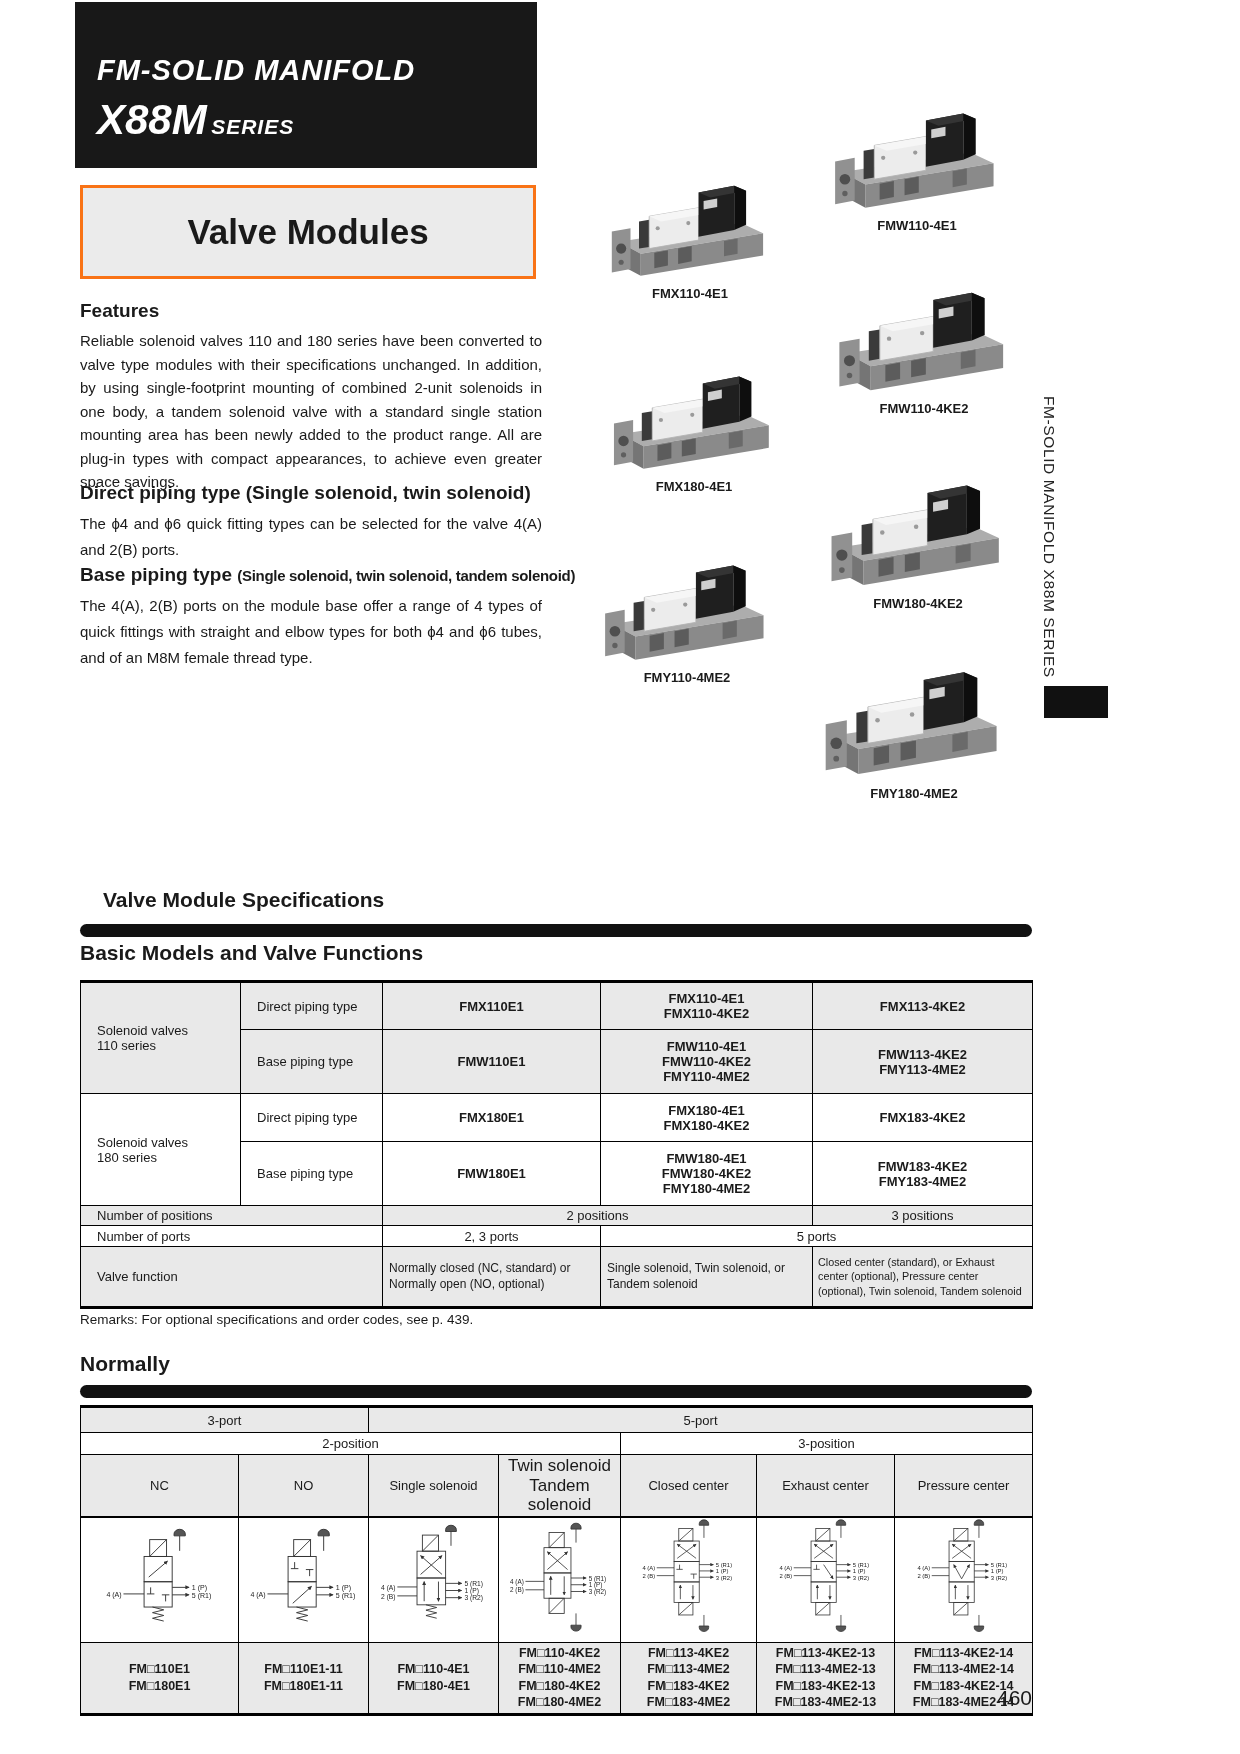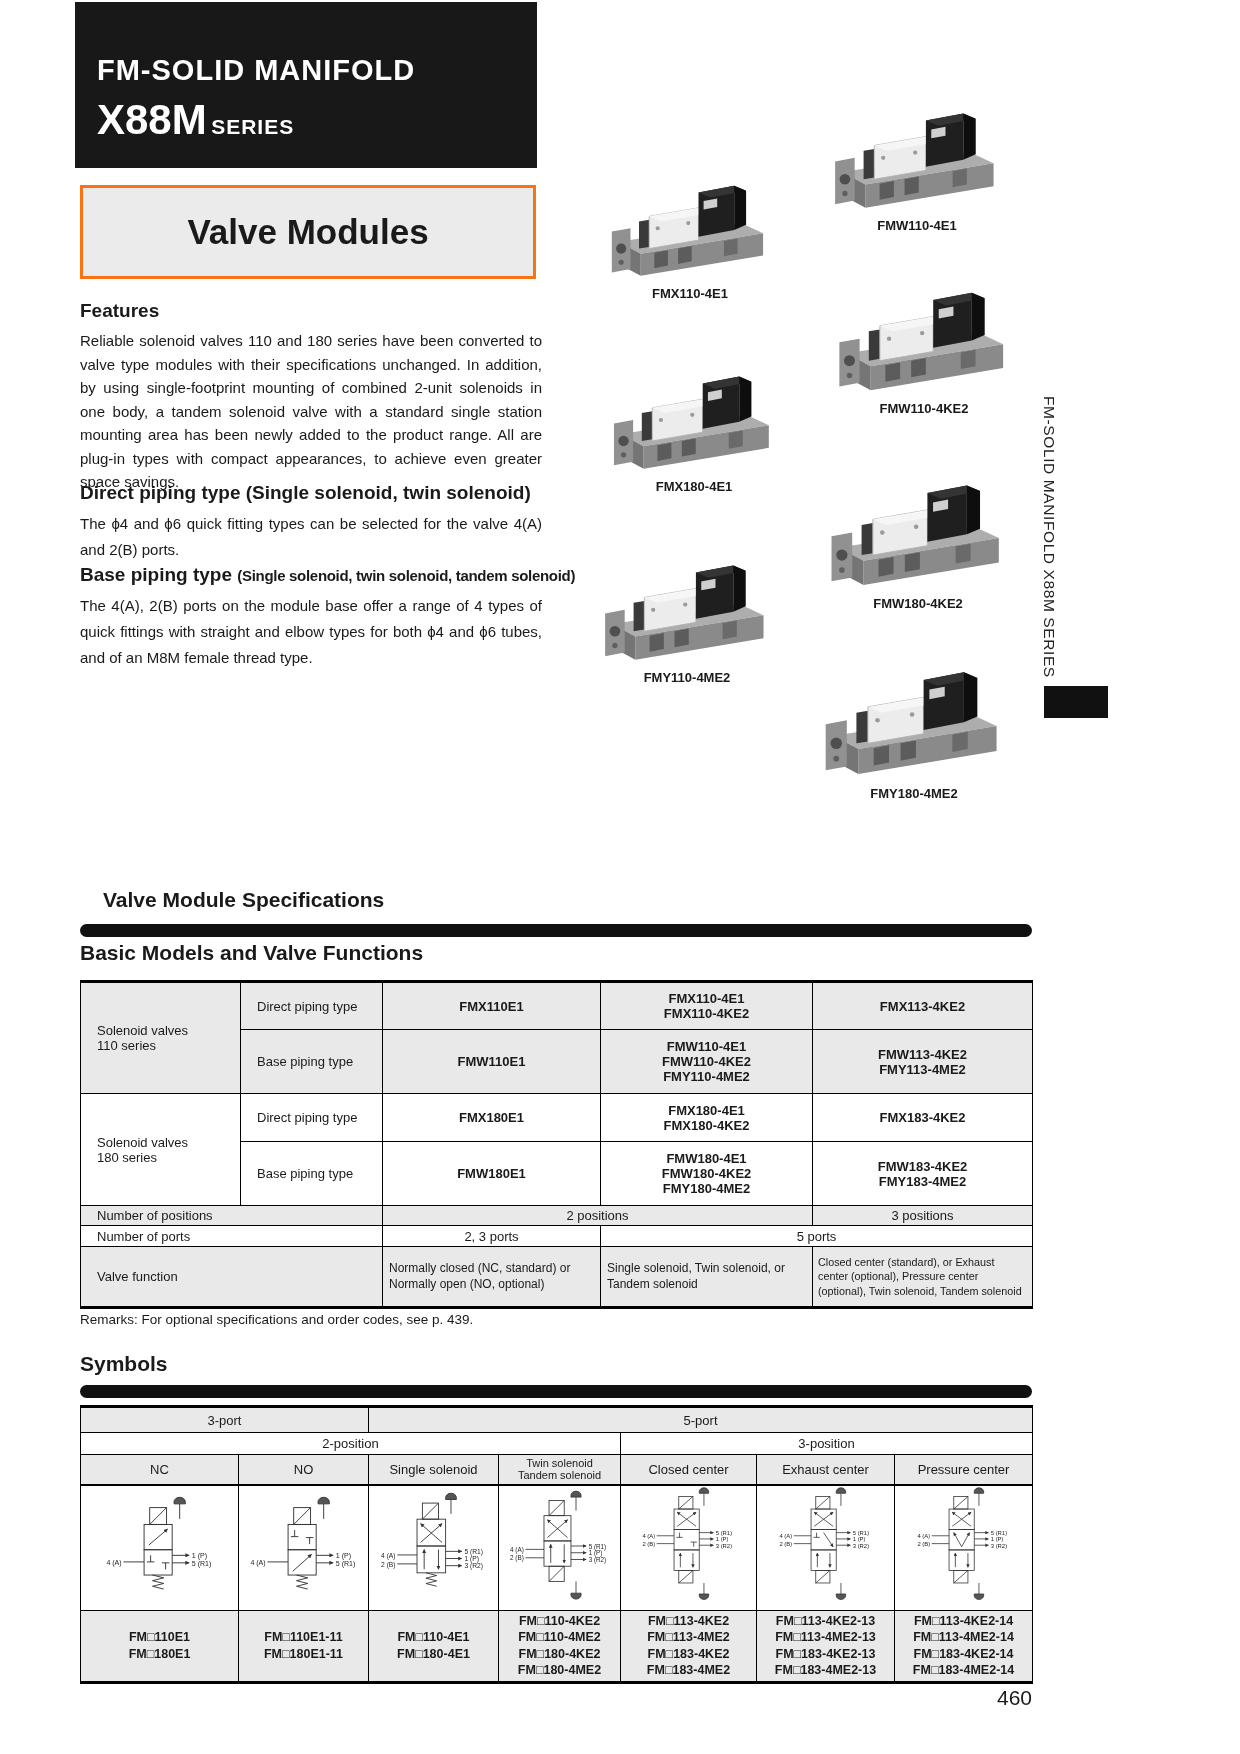--- a/index.html
+++ b/index.html
@@ -1,21 +1,21 @@
 <!DOCTYPE html>
 <html><head>
 <meta charset="utf-8">
 <style>
   html,body{margin:0;padding:0;background:#fff;}
   .page{position:relative;width:1240px;height:1754px;background:#fff;overflow:hidden;
         font-family:"Liberation Sans",sans-serif;color:#1a1a1a;}
   .pre{white-space:pre-line;}
 
   
-  .brand-block{position:absolute;left:75px;top:2px;width:462px;height:166px;background:#181818;color:#fff;}
+  .brand-block{position:absolute;left:75px;top:2px;width:462px;height:166px;background:#181818;color:#fff;font-style:italic;}
   .brand-l1{position:absolute;left:22px;top:52px;font-size:29px;font-weight:bold;letter-spacing:1px;}
   .brand-l2{position:absolute;left:22px;top:94px;}
   .brand-big{font-size:42px;font-weight:bold;letter-spacing:0;}
   .brand-small{font-size:21px;font-weight:bold;letter-spacing:1px;}
   .banner-box{position:absolute;left:80px;top:185px;width:450px;height:88px;background:#ebebeb;
               border:3px solid #f97316;display:flex;align-items:center;justify-content:center;}
   .banner-box span{font-size:35px;font-weight:bold;}
 
   
   .h-feat{position:absolute;left:80px;top:300px;font-size:19px;font-weight:bold;}
@@ -52,21 +52,21 @@
   .gray{background:#e9e9e9;}
   .white{background:#ffffff;}
   .spec-table td.fn{font-size:12px;line-height:1.32;text-align:left;}
   .spec-table td.fn3{font-size:10.8px;line-height:1.3;text-align:left;padding:3px 5px;margin-top:11px;}
   .ctr{text-align:center;}
   .remarks{position:absolute;left:80px;top:1312px;font-size:13.5px;}
 
   .sym-table{position:absolute;left:80px;top:1405px;width:952px;
              border:1px solid #000;border-top:3px solid #000;border-bottom:3px solid #000;}
   .sym-table td{border:1px solid #000;font-size:13px;text-align:center;vertical-align:middle;padding:1px 2px;}
-  .sym-table td.small2{font-size:11px;line-height:1.15;}
+  .sym-table td.small2{font-size:17px;line-height:1.15;}
   .sym-table tr.hdr-last td{border-bottom:2px solid #000;}
   .sym-table td.models{font-weight:bold;font-size:12.5px;line-height:1.3;height:68px;}
   .sym-table td.diagram{height:122px;background:#fff;}
   .r1{height:26px;} .r2{height:22px;} .r3{height:30px;}
 
   
   .sym{display:inline-block;}
   .sym line,.sym rect,.sym path{stroke:#333;stroke-width:1;fill:none;}
   .sym .cap{fill:#555;stroke:#333;}
   .sym text{font-family:"Liberation Sans",sans-serif;font-size:7.5px;fill:#222;stroke:none;}
@@ -232,21 +232,21 @@
     <tr style="height:61px">
       <td colspan="2" class="gray lab">Valve function</td>
       <td class="gray fn">Normally closed (NC, standard) or Normally open (NO, optional)</td>
       <td class="gray fn">Single solenoid, Twin solenoid, or Tandem solenoid</td>
       <td class="gray fn3">Closed center (standard), or Exhaust center (optional), Pressure center (optional), Twin solenoid, Tandem solenoid</td>
     </tr>
   </tbody>
     </table>
   <div class="remarks">Remarks: For optional specifications and order codes, see p. 439.</div>
 
-  <div class="sec-h" style="top:1352px;">Symbols</div>
+  <div class="sec-h" style="top:1352px;">Normally</div>
   <div class="bar" style="top:1385px;"></div>
 
   <table class="sym-table">
     <colgroup>
         <col style="width:158px">
         <col style="width:130px">
         <col style="width:130px">
         <col style="width:122px">
         <col style="width:136px">
         <col style="width:138px">

